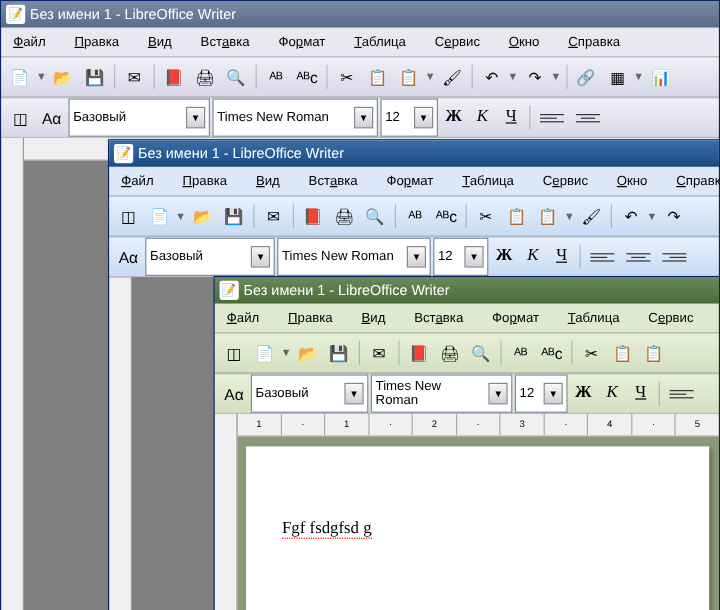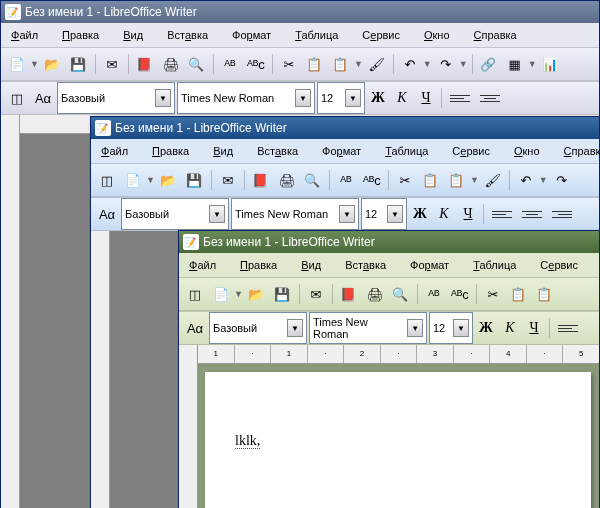--- a/index.html
+++ b/index.html
@@ -286,16 +286,16 @@
         <span>·</span>
         <span>2</span>
         <span>·</span>
         <span>3</span>
         <span>·</span>
         <span>4</span>
         <span>·</span>
         <span>5</span>
       </div>
 <div class="page">
-<div><span class="redwave">lklk,</span></div>
+<div><span class="redwave">Fgf fsdgfsd g</span></div>
 </div>
 </div>
 </div>
 
 </body></html>

